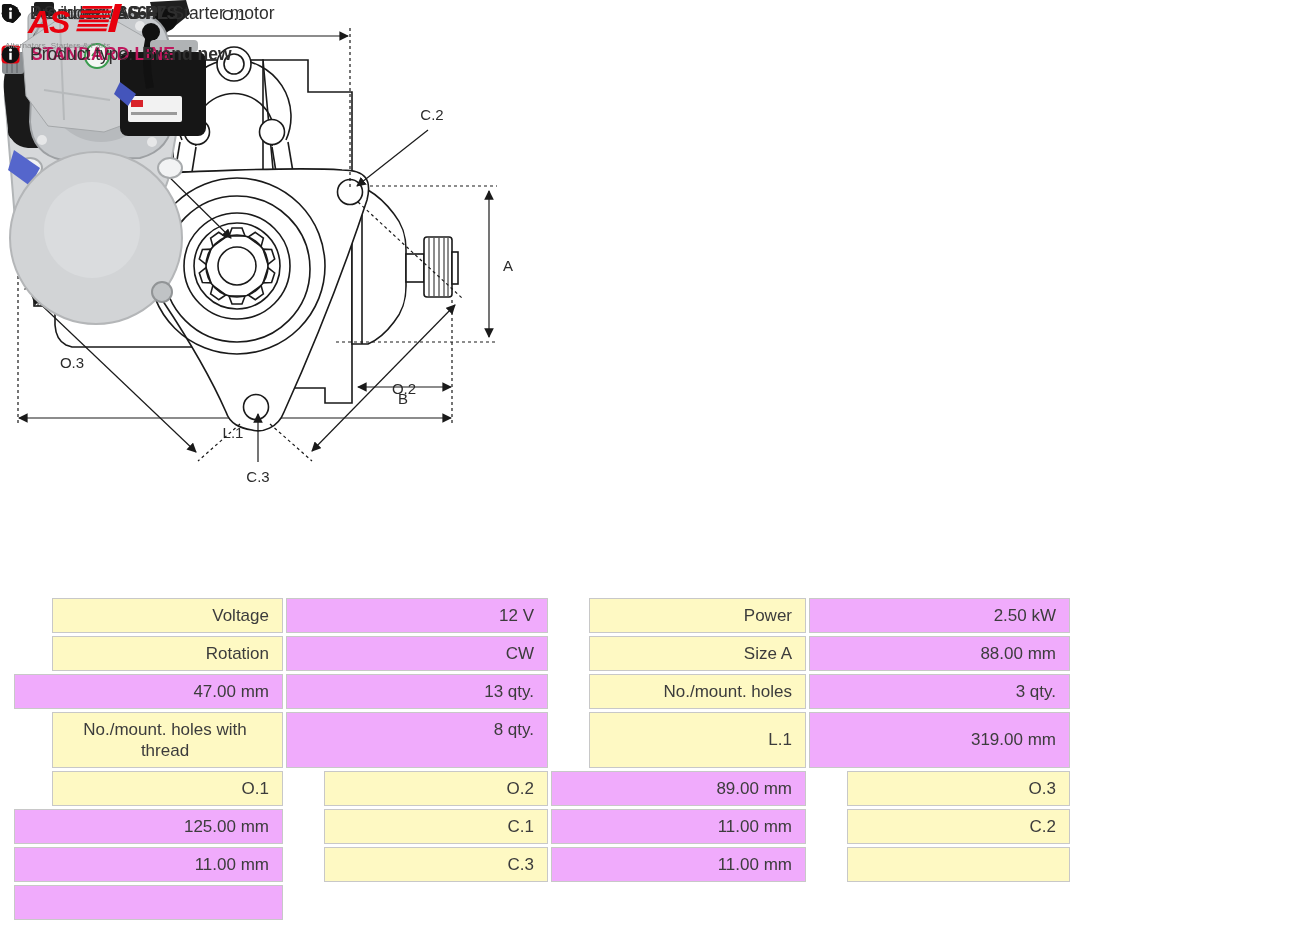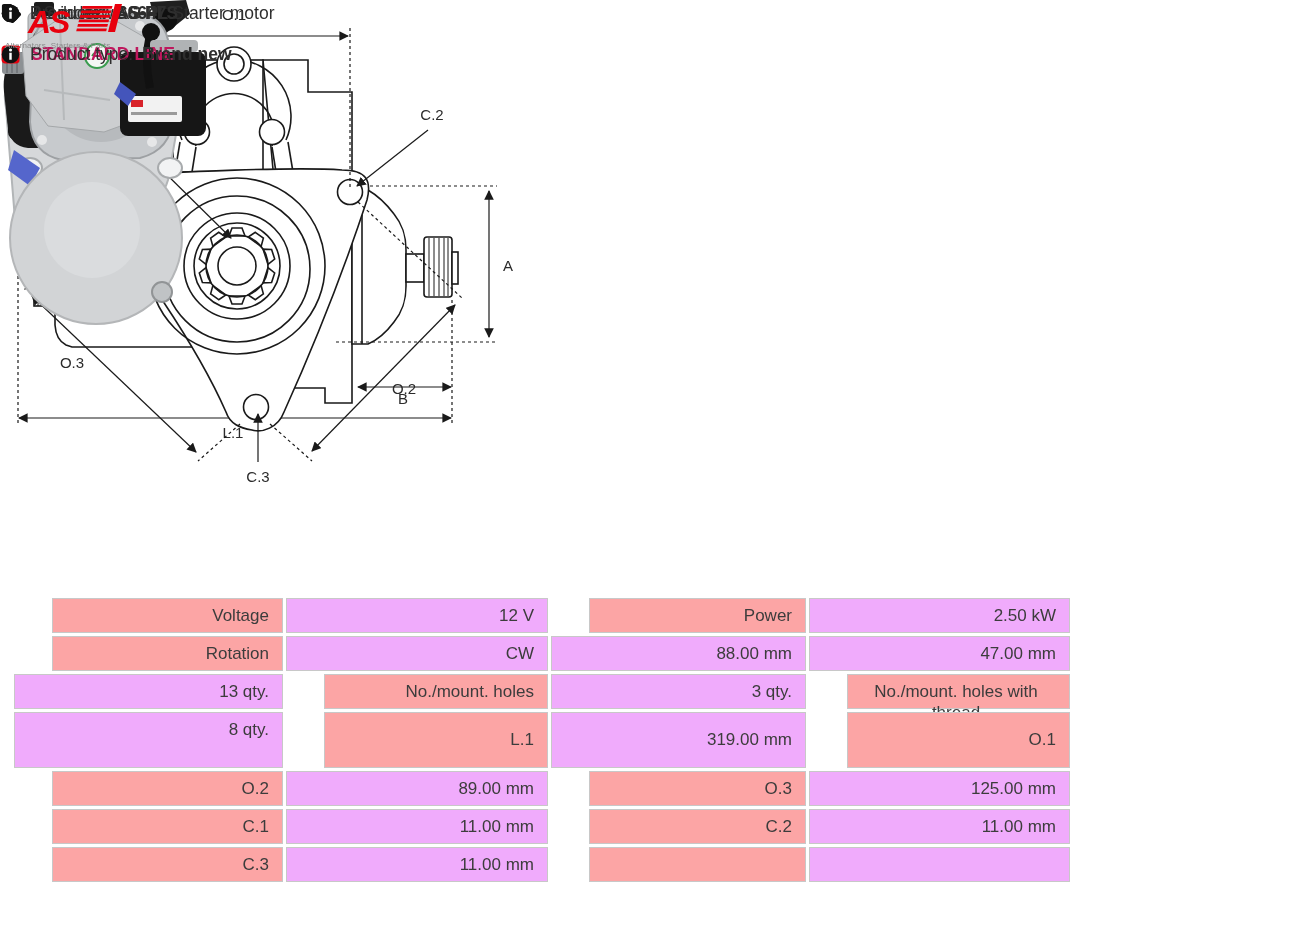--- a/index.html
+++ b/index.html
@@ -39,21 +39,21 @@
     grid-template-rows:35px 35px 35px 56px 35px 35px 35px 35px;
     gap:3px;
   }
   .cell {
     border:1px solid #c8c8c8;
     display:flex; align-items:center; justify-content:flex-end;
     padding-right:13px; padding-left:8px;
     font-size:17px; color:#3c3c3c;
     text-align:right; line-height:1.25;
   }
-  .cell.label { background:#fca5a5;margin-left:38px; }
+  .cell.label { background:#fef9c3;margin-left:38px; }
   .cell.value { background:#f0abfc; }
   .cell.tall  { align-items:flex-start; padding-top:6px;text-align:center; }
 </style>
 </head>
 <body>
 
 <div id="page">
 
   <div class="diagram" id="side-diagram">
     <svg width="600" height="470" viewBox="0 0 600 470">
@@ -423,20 +423,23 @@
     <div class="cell value">
         <span>2.50 kW</span>
       </div>
 
     <div class="cell label">
         <span>Rotation</span>
       </div>
     <div class="cell value">
         <span>CW</span>
       </div>
+    <div class="cell label">
+        <span>Size A</span>
+      </div>
     <div class="cell value">
         <span>88.00 mm</span>
       </div>
 
     <div class="cell value">
         <span>47.00 mm</span>
       </div>
     <div class="cell value">
         <span>13 qty.</span>
       </div>

